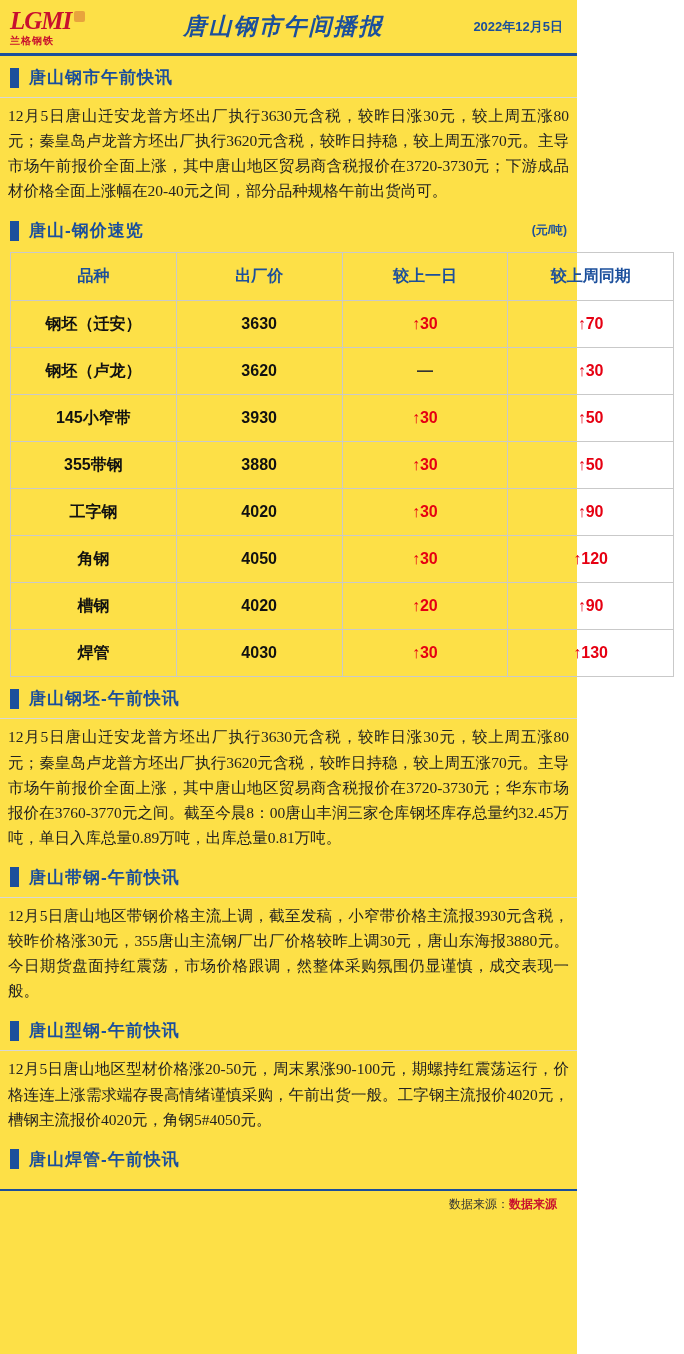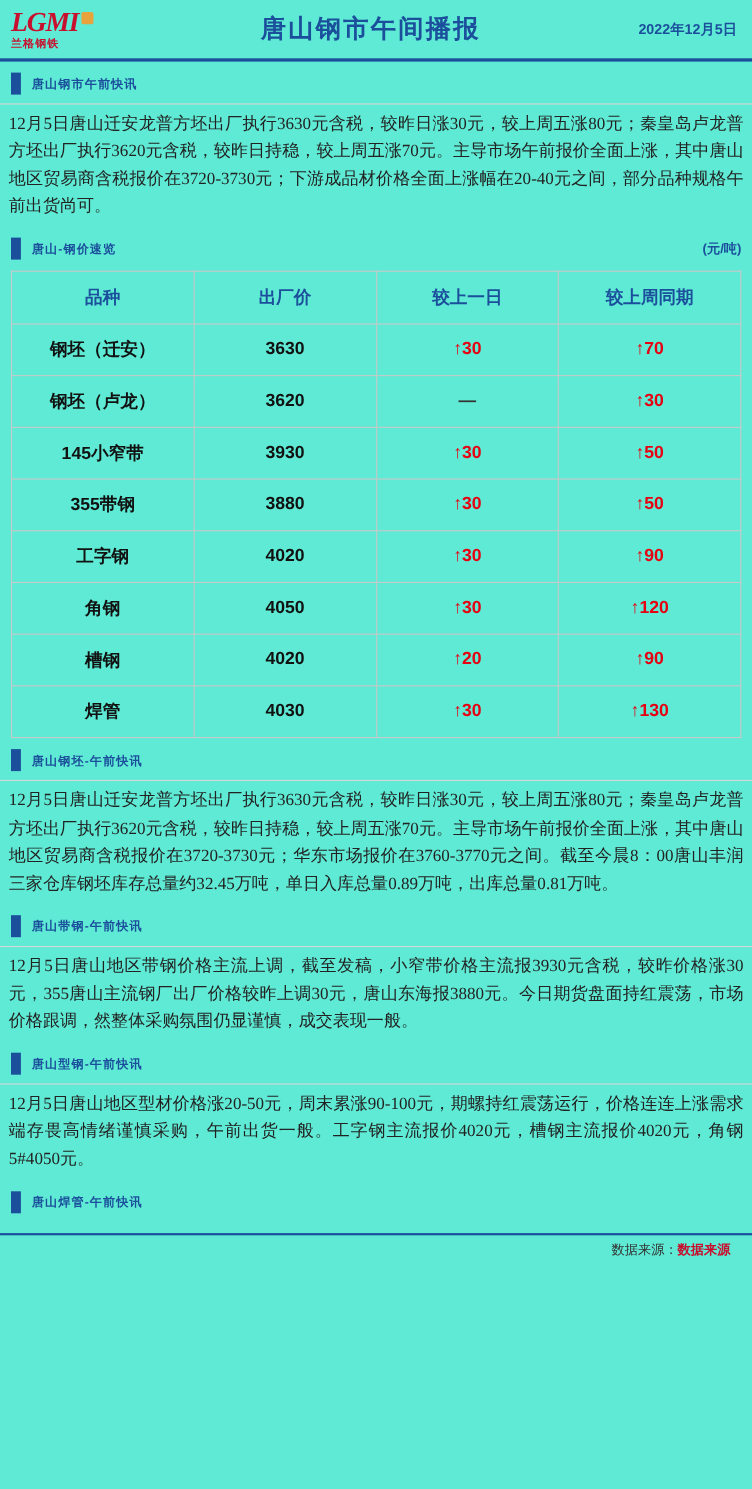--- a/index.html
+++ b/index.html
@@ -7,24 +7,24 @@
     margin: 0;
     padding: 0;
     background: #ffffff;
   }
   body {
     width: 684px;
     font-family: "Liberation Sans", "DejaVu Sans", sans-serif;
     color: #1a1a1a;
   }
   .page {
-    width: 684px;
+    width: 577px;
     min-height: 1354px;
     position: relative;
-    background: #5eead4;
+    background: #fde047;
   }
 
   
   .header {
     height: 56px;
     border-bottom: 3px solid #1b4f9c;
     display: flex;
     align-items: center;
     padding: 0 10px;
     position: relative;
@@ -63,20 +63,21 @@
     color: #c8102e;
     letter-spacing: 1px;
   }
   .header-title {
     flex: 1;
     text-align: center;
     font-size: 23px;
     font-weight: bold;
     color: #1b4f9c;
     letter-spacing: 2px;
+    font-style: italic;
   }
   .header-date {
     flex: 0 0 120px;
     text-align: right;
     font-size: 13px;
     font-weight: bold;
     color: #1b4f9c;
     padding-right: 4px;
   }
 
@@ -87,21 +88,21 @@
     padding: 10px 0 8px 10px;
   }
   .section-bar {
     width: 9px;
     height: 20px;
     background: #1b4f9c;
     margin-right: 10px;
     flex: 0 0 9px;
   }
   .section-title {
-    font-size: 11px;
+    font-size: 17px;
     font-weight: bold;
     color: #1b4f9c;
     letter-spacing: 1px;
   }
   .section-unit {
     margin-left: auto;
     padding-right: 10px;
     font-size: 12px;
     font-weight: bold;
     color: #1b4f9c;

